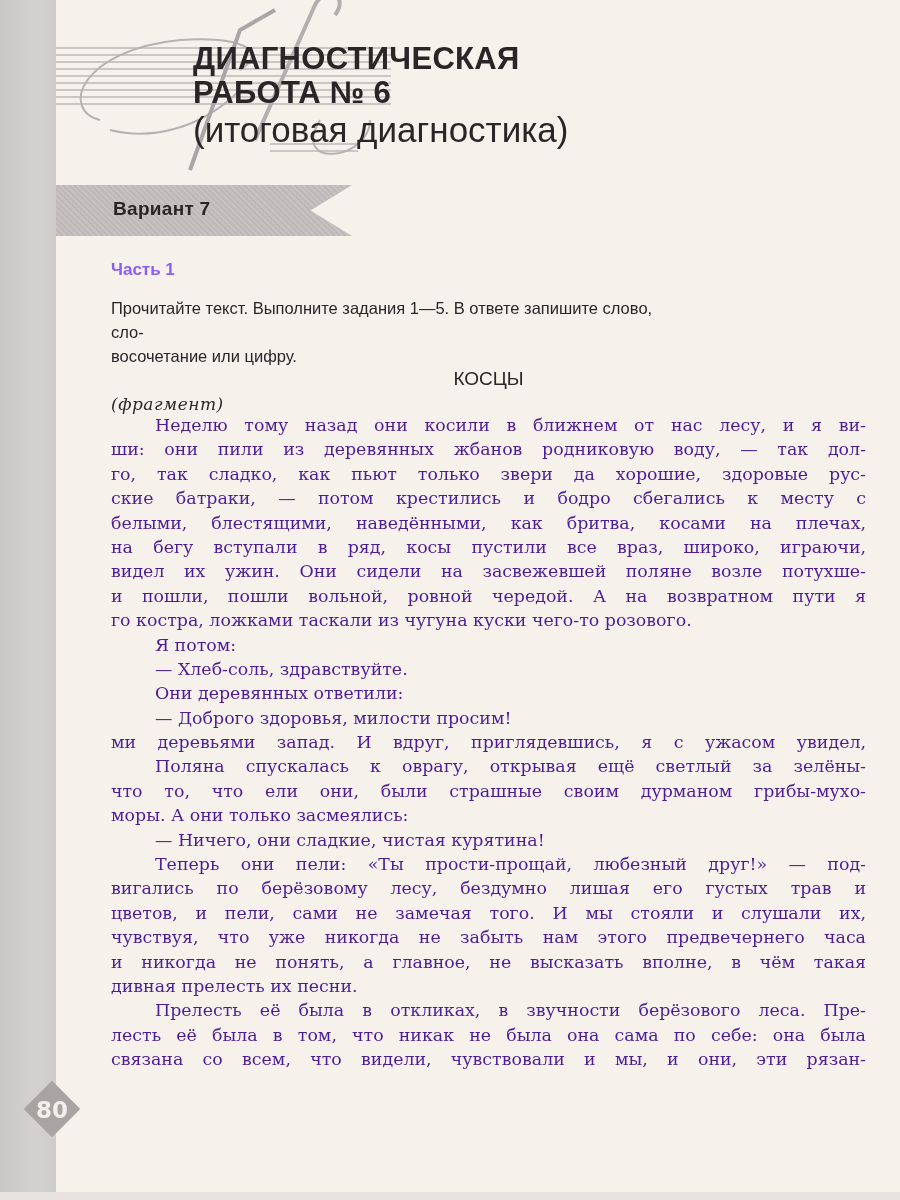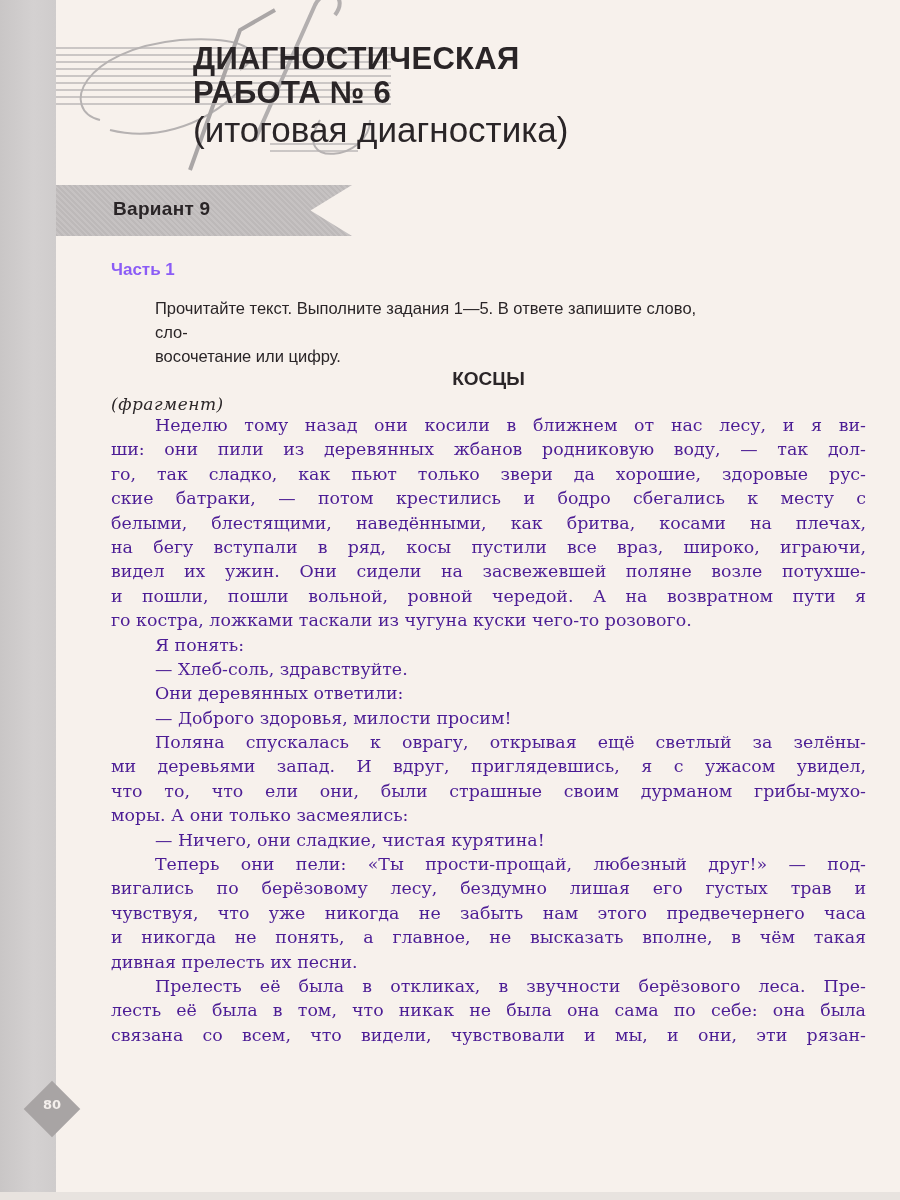--- a/index.html
+++ b/index.html
@@ -52,25 +52,25 @@
     font-size: 19px; color: #2a2527; letter-spacing: 0.3px;
   }
   .part-title {
     position: absolute; left: 111px; top: 260px;
     font-family: "Liberation Sans", sans-serif; font-weight: bold;
     font-size: 17px; color: #8b5cf6;
   }
   .instructions {
     position: absolute; left: 111px; top: 296px; width: 570px;
     font-family: "Liberation Sans", sans-serif; font-size: 16.5px;
-    line-height: 24px; color: #2a2527; margin-left: 44px;
+    line-height: 24px; color: #2a2527;
   }
   .story-title {
     position: absolute; left: 111px; top: 368px; width: 755px; text-align: center;
-    font-family: "Liberation Sans", sans-serif; font-weight: bold; font-size: 19px;
+    font-family: "Liberation Sans", sans-serif; font-weight: normal; font-size: 19px;
   }
   .story-subtitle {
     position: absolute; left: 111px; top: 394px; width: 755px; text-align: left;
     font-style: italic; font-size: 17px; letter-spacing: 0.5px;
   }
   .story-body {
     position: absolute; left: 111px; top: 413px; width: 755px;
     font-size: 17.4px; line-height: 24.4px; color: #4c1d95;
   }
   .story-body .ln {
@@ -81,21 +81,21 @@
   .story-body .ln.indent { padding-left: 44px; }
   .page-number-badge {
     position: absolute; left: 24px; top: 1081px; width: 56px; height: 56px;
   }
   .page-number-badge .diamond {
     position: absolute; left: 8px; top: 8px; width: 40px; height: 40px;
     background: #a8a4a4; transform: rotate(45deg);
   }
   .page-number-badge .num {
     position: absolute; left: 0; top: 16px; width: 56px; text-align: center;
-    font-family: "DejaVu Sans", sans-serif; font-weight: bold; font-size: 13px;
+    font-family: "DejaVu Sans", sans-serif; font-weight: bold; font-size: 23px;
     color: #f4efec;
   }
 </style>
 </head>
 <body>
 
 <div class="left-band"></div>
 
 <div class="deco-lines"></div>
 <div class="deco-lines short"></div>
@@ -108,52 +108,53 @@
   <path d="M280 150 C 250 200, 330 190, 330 150" fill="none" stroke="#b6b2b2" stroke-width="2"></path>
 </svg>
 
 <div class="title-block">
   <div class="title-line">ДИАГНОСТИЧЕСКАЯ</div>
   <div class="title-line">РАБОТА № 6</div>
   <div class="subtitle-line">(итоговая диагностика)</div>
 </div>
 
 <div class="variant-ribbon"></div>
-<div class="variant-label">Вариант 9</div>
+<div class="variant-label">Вариант 7</div>
 
 <div class="part-title">Часть 1</div>
 <div class="instructions">
   <div>Прочитайте текст. Выполните задания 1—5. В ответе запишите слово, сло-</div>
   <div>восочетание или цифру.</div>
 </div>
 
 <div class="story-title">КОСЦЫ</div>
 <div class="story-subtitle">(фрагмент)</div>
 
 <div class="story-body" id="story-body">
     <span class="ln indent">Неделю тому назад они косили в ближнем от нас лесу, и я ви-</span>
     <span class="ln">ши: они пили из деревянных жбанов родниковую воду, — так дол-</span>
     <span class="ln">го, так сладко, как пьют только звери да хорошие, здоровые рус-</span>
     <span class="ln">ские батраки, — потом крестились и бодро сбегались к месту с</span>
     <span class="ln">белыми, блестящими, наведёнными, как бритва, косами на плечах,</span>
     <span class="ln">на бегу вступали в ряд, косы пустили все враз, широко, играючи,</span>
     <span class="ln">видел их ужин. Они сидели на засвежевшей поляне возле потухше-</span>
     <span class="ln">и пошли, пошли вольной, ровной чередой. А на возвратном пути я</span>
     <span class="ln end">го костра, ложками таскали из чугуна куски чего-то розового.</span>
-    <span class="ln indent end">Я понять:</span>
+    <span class="ln indent end">Я потом:</span>
     <span class="ln indent end">— Хлеб-соль, здравствуйте.</span>
     <span class="ln indent end">Они деревянных ответили:</span>
     <span class="ln indent end">— Доброго здоровья, милости просим!</span>
+    <span class="ln">ми деревьями запад. И вдруг, приглядевшись, я с ужасом увидел,</span>
     <span class="ln indent">Поляна спускалась к оврагу, открывая ещё светлый за зелёны-</span>
-    <span class="ln">ми деревьями запад. И вдруг, приглядевшись, я с ужасом увидел,</span>
     <span class="ln">что то, что ели они, были страшные своим дурманом грибы-мухо-</span>
     <span class="ln end">моры. А они только засмеялись:</span>
     <span class="ln indent end">— Ничего, они сладкие, чистая курятина!</span>
     <span class="ln indent">Теперь они пели: «Ты прости-прощай, любезный друг!» — под-</span>
     <span class="ln">вигались по берёзовому лесу, бездумно лишая его густых трав и</span>
+    <span class="ln">цветов, и пели, сами не замечая того. И мы стояли и слушали их,</span>
     <span class="ln">чувствуя, что уже никогда не забыть нам этого предвечернего часа</span>
     <span class="ln">и никогда не понять, а главное, не высказать вполне, в чём такая</span>
     <span class="ln end">дивная прелесть их песни.</span>
     <span class="ln indent">Прелесть её была в откликах, в звучности берёзового леса. Пре-</span>
     <span class="ln">лесть её была в том, что никак не была она сама по себе: она была</span>
     <span class="ln">связана со всем, что видели, чувствовали и мы, и они, эти рязан-</span>
   </div>
 
 <div class="page-number-badge">
   <div class="diamond"></div>

